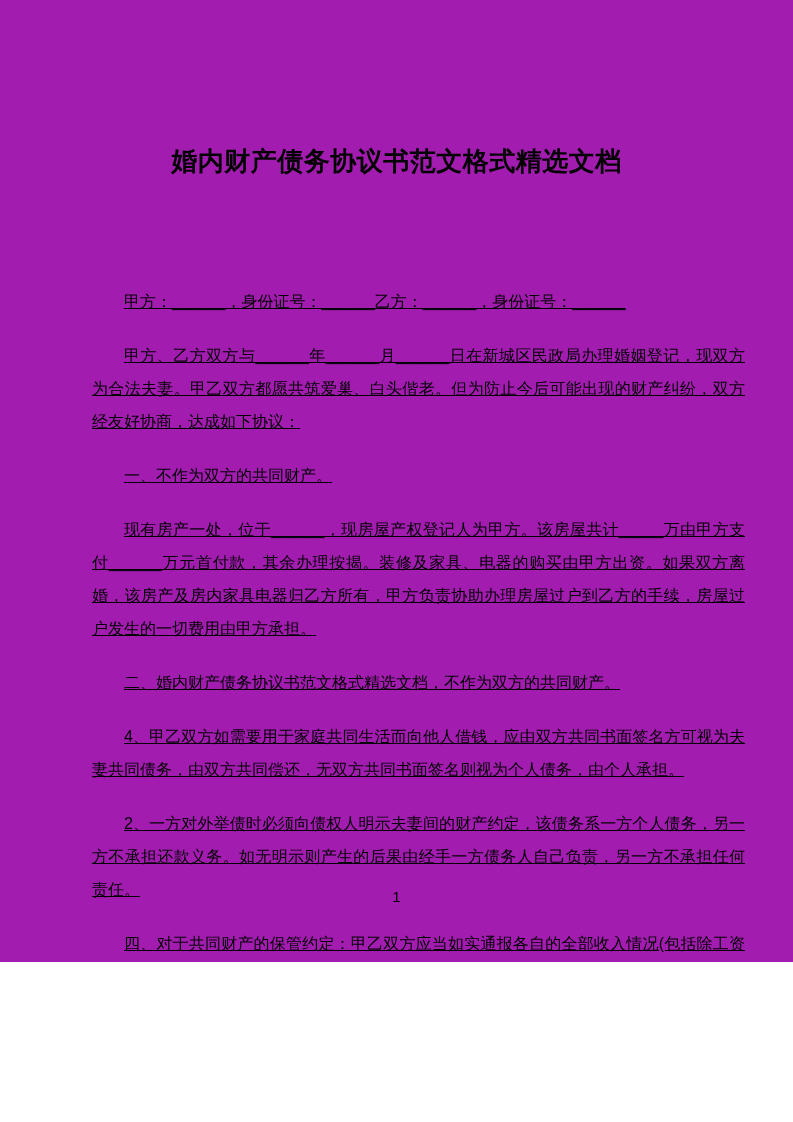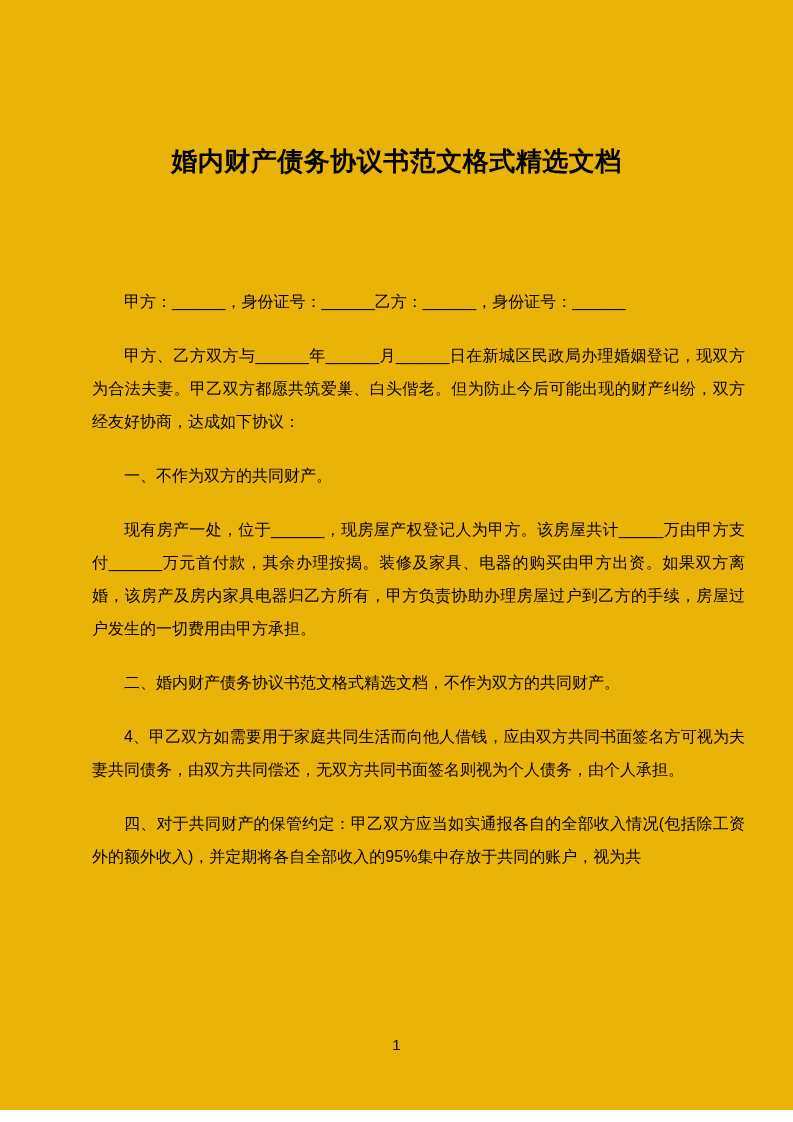--- a/index.html
+++ b/index.html
@@ -3,23 +3,23 @@
 <meta charset="utf-8">
 <style>
   html, body {
     margin: 0;
     padding: 0;
     background: #ffffff;
   }
   .page {
     position: relative;
     width: 793px;
-    height: 1110px;
+    height: 962px;
     margin: 0 auto;
-    background: #eab308;
+    background: #a21caf;
     overflow: hidden;
     font-family: "Liberation Sans", "DejaVu Sans", sans-serif;
     color: #000000;
   }
   .doc-title {
     margin: 143px 40px 0 40px;
     font-size: 26px;
     font-weight: bold;
     line-height: 36px;
     text-align: center;
@@ -28,20 +28,21 @@
   .doc-body {
     margin: 106px 48px 0 92px;
   }
   .doc-body p {
     margin: 0 0 21px 0;
     font-size: 16px;
     line-height: 33px;
     text-align: justify;
     text-indent: 2em;
     word-break: break-all;
+    text-decoration: underline;
   }
   .page-footer {
     position: absolute;
     left: 0;
     right: 0;
     bottom: 56px;
     text-align: center;
     font-size: 15px;
     line-height: 18px;
   }
@@ -53,18 +54,19 @@
 
   <h1 class="doc-title">婚内财产债务协议书范文格式精选文档</h1>
 
   <div class="doc-body">
     <p>甲方：______，身份证号：______乙方：______，身份证号：______</p>
     <p>甲方、乙方双方与______年______月______日在新城区民政局办理婚姻登记，现双方为合法夫妻。甲乙双方都愿共筑爱巢、白头偕老。但为防止今后可能出现的财产纠纷，双方经友好协商，达成如下协议：</p>
     <p>一、不作为双方的共同财产。</p>
     <p>现有房产一处，位于______，现房屋产权登记人为甲方。该房屋共计_____万由甲方支付______万元首付款，其余办理按揭。装修及家具、电器的购买由甲方出资。如果双方离婚，该房产及房内家具电器归乙方所有，甲方负责协助办理房屋过户到乙方的手续，房屋过户发生的一切费用由甲方承担。</p>
     <p>二、婚内财产债务协议书范文格式精选文档，不作为双方的共同财产。</p>
     <p>4、甲乙双方如需要用于家庭共同生活而向他人借钱，应由双方共同书面签名方可视为夫妻共同债务，由双方共同偿还，无双方共同书面签名则视为个人债务，由个人承担。</p>
+    <p>2、一方对外举债时必须向债权人明示夫妻间的财产约定，该债务系一方个人债务，另一方不承担还款义务。如无明示则产生的后果由经手一方债务人自己负责，另一方不承担任何责任。</p>
     <p>四、对于共同财产的保管约定：甲乙双方应当如实通报各自的全部收入情况(包括除工资外的额外收入)，并定期将各自全部收入的95%集中存放于共同的账户，视为共</p>
   </div>
 
   <div class="page-footer">1</div>
 
 </div>
 
 </body></html>

